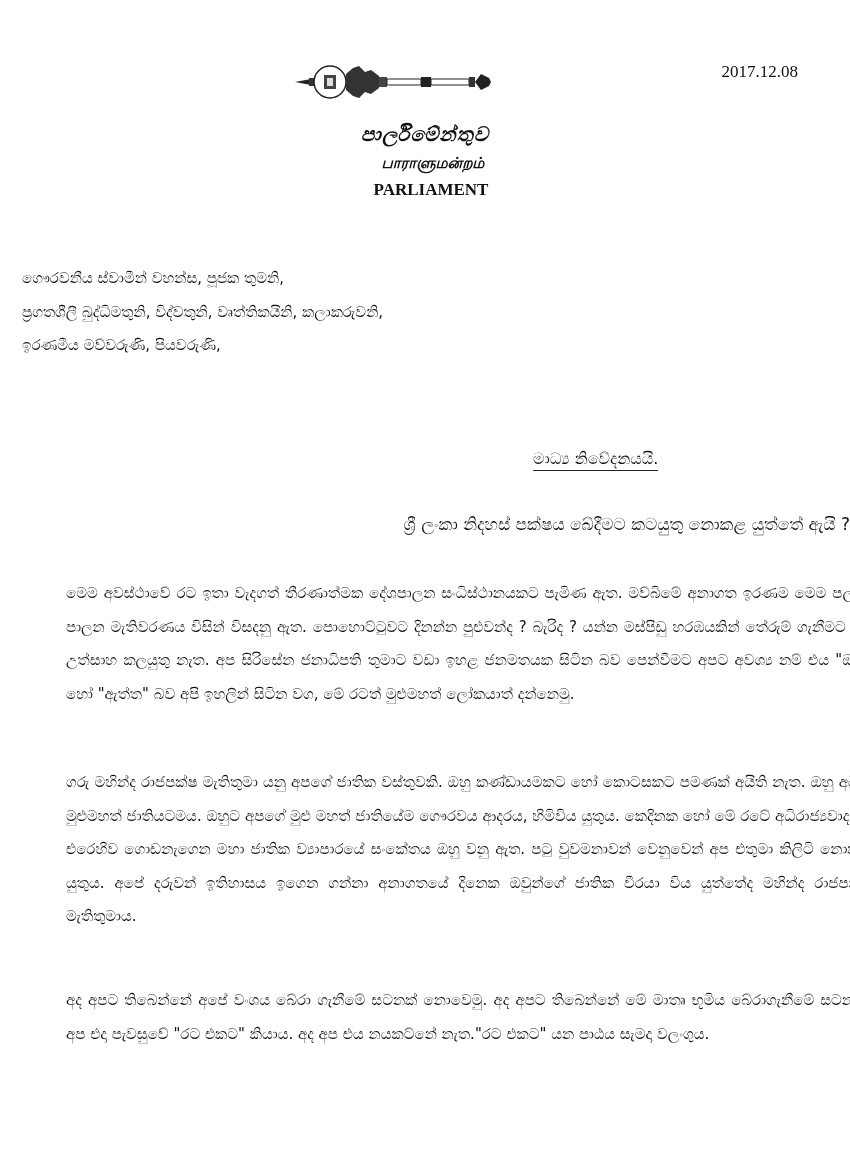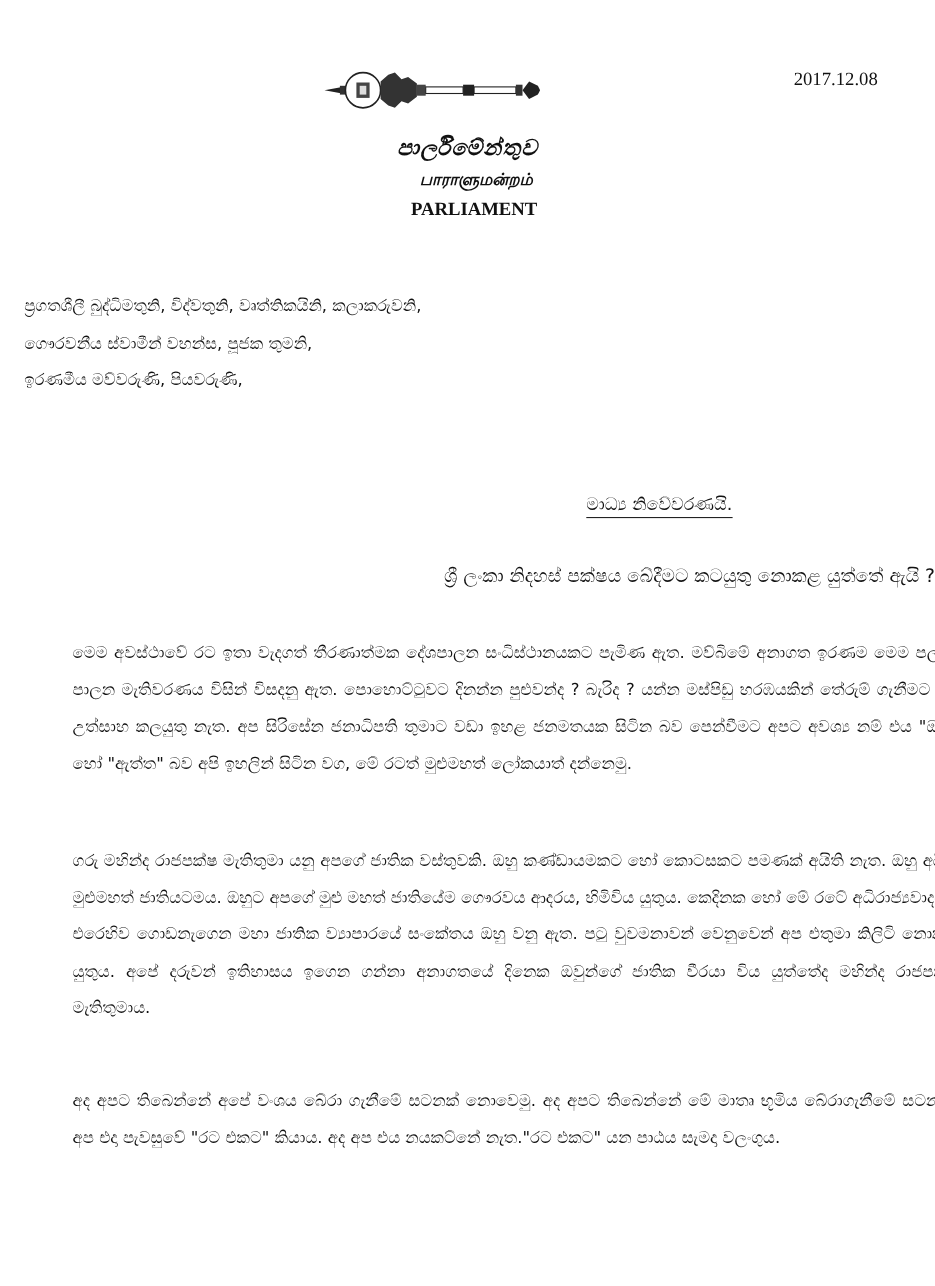--- a/index.html
+++ b/index.html
@@ -56,24 +56,24 @@
   <path d="M182,20 L188,12 L196,16 L198,20 L196,24 L188,28 Z" fill="#222"></path>
 </svg>
 
 <div class="masthead">
   <div class="mh-si">පාර්ලිමේන්තුව</div>
   <div class="mh-ta">பாராளுமன்றம்</div>
   <div class="mh-en">PARLIAMENT</div>
 </div>
 
 <div class="salutations">
+  <div>ගෞරවනීය ස්වාමීන් වහන්ස, පූජක තුමනි,</div>
   <div>ප්‍රගතශීලී බුද්ධිමතුනි, විද්වතුනි, වෘත්තිකයිනි, කලාකරුවනි,</div>
-  <div>ගෞරවනීය ස්වාමීන් වහන්ස, පූජක තුමනි,</div>
   <div>ඉරණමීය මව්වරුණි, පියවරුණි,</div>
 </div>
 
-<div class="notice">මාධ්‍ය නිවේවරණයි.</div>
+<div class="notice">මාධ්‍ය නිවේදනයයි.</div>
 
 <div class="headline">ශ්‍රී ලංකා නිදහස් පක්ෂය බේදීමට කටයුතු නොකළ යුත්තේ ඇයි ?</div>
 
 <div class="para p1">මෙම අවස්ථාවේ රට ඉතා වැදගත් තීරණාත්මක දේශපාලන සංධිස්ථානයකට පැමිණ ඇත. මව්බිමේ අනාගත ඉරණම මෙම පලාත් පාලන මැතිවරණය විසින් විසදනු ඇත. පොහොට්ටුවට දිනන්න පුළුවන්ද ? බැරිද ? යන්න මස්පිඩු හරඹයකින් තේරුම් ගැනීමට අප උත්සාහ කලයුතු නැත. අප සිරිසේන ජනාධිපති තුමාට වඩා ඉහළ ජනමතයක සිටින බව පෙන්වීමට අපට අවශ්‍ය නම් එය "ඔව්" හෝ "ඇත්ත" බව අපි ඉහලින් සිටින වග, මේ රටත් මුළුමහත් ලෝකයාත් දන්නෙමු.</div>
 <div class="para p2">ගරු මහින්ද රාජපක්ෂ මැතිතුමා යනු අපගේ ජාතික වස්තුවකි. ඔහු කණ්ඩායමකට හෝ කොටසකට පමණක් අයිති නැත. ඔහු අයිති මුළුමහත් ජාතියටමය. ඔහුට අපගේ මුළු මහත් ජාතියේම ගෞරවය ආදරය, හිමිවිය යුතුය. කෙදිනක හෝ මේ රටේ අධිරාජ්‍යවාදයට එරෙහිව ගොඩනැගෙන මහා ජාතික ව්‍යාපාරයේ  සංකේතය ඔහු වනු ඇත. පටු වුවමනාවන් වෙනුවෙන් අප එතුමා කිලිටි නොකළ යුතුය. අපේ දරුවන් ඉතිහාසය ඉගෙන ගන්නා අනාගතයේ දිනෙක ඔවුන්ගේ ජාතික වීරයා විය යුත්තේද මහින්ද රාජපක්ෂ මැතිතුමාය.</div>
 <div class="para p3">අද අපට තිබෙන්නේ අපේ වංශය බේරා ගැනීමේ සටනක් නොවෙමු. අද අපට තිබෙන්නේ මේ මාතෘ භූමිය බේරාගැනීමේ සටනකි. අප එදා පැවසුවේ "රට එකට" කියාය. අද අප එය නයකට්නේ නැත."රට එකට" යන පාඨය සැමදා වලංගුය.</div>
 
 </body></html>

